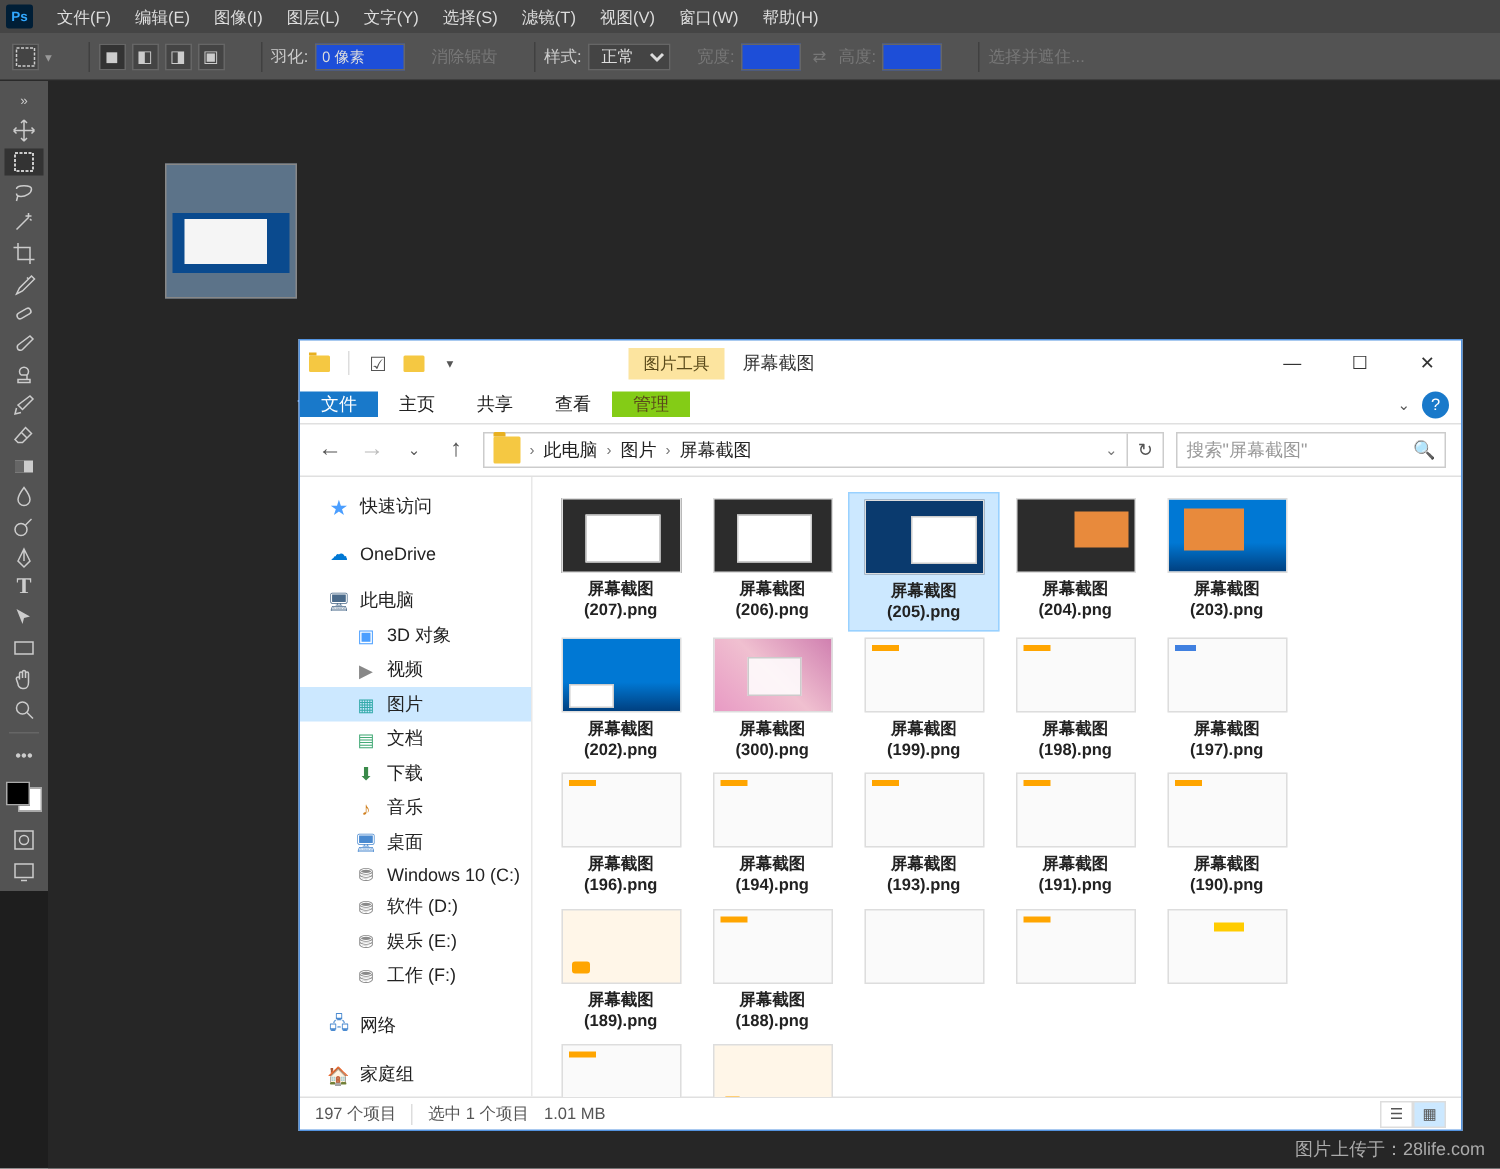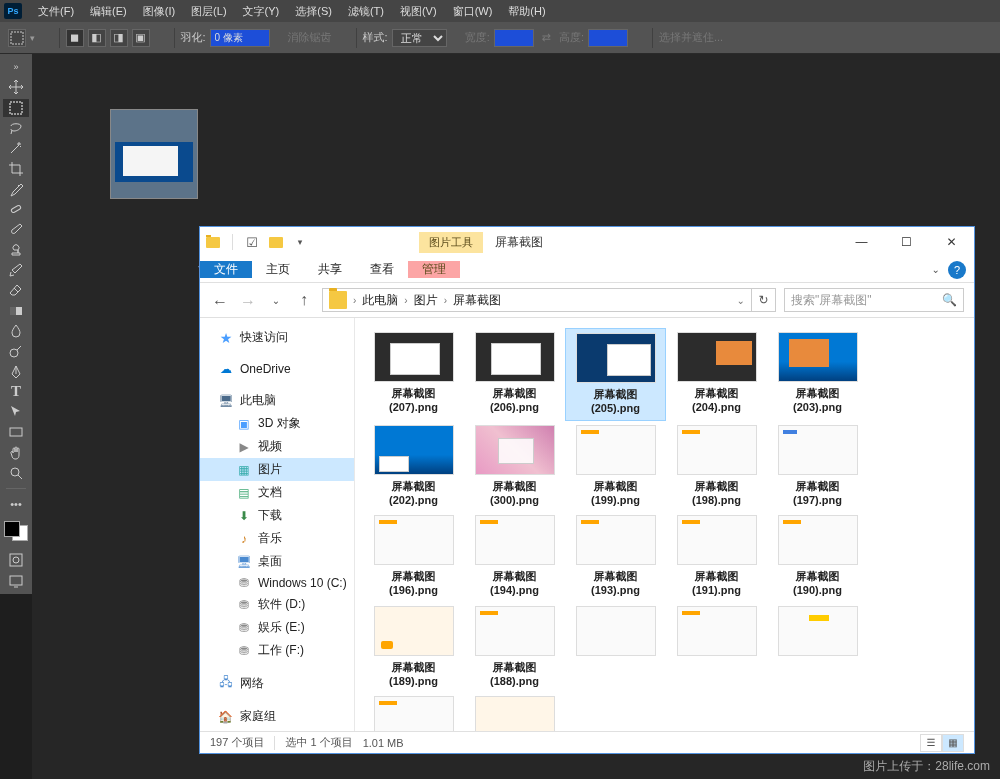--- a/index.html
+++ b/index.html
@@ -43,21 +43,21 @@
 .exp-qat-sep { width: 1px; height: 16px; background: #ddd; margin: 0 4px; }
 .exp-contextual { background: #fce49f; padding: 3px 10px; color: #5a4a1a; font-size: 11px; margin-left: 110px; }
 .exp-title { margin-left: 12px; color: #333; }
 .exp-winbtns { margin-left: auto; display: flex; }
 .exp-winbtn { width: 45px; height: 28px; display: flex; align-items: center; justify-content: center; color: #333; font-size: 12px;}
 
 
 .exp-ribbon { height: 26px; display: flex; align-items: center; border-bottom: 1px solid #e0e0e0; }
 .exp-tab { padding: 0 14px; display: flex; align-items: center; font-size: 12px; cursor: pointer;}
 .exp-tab.file { background: #1979ca; color: #fff; }
-.exp-tab.contextual { background: #fca5a5; color: #5a4a1a; }
+.exp-tab.contextual { background: #84cc16; color: #5a4a1a; }
 .exp-ribbon-right { margin-left: auto; display: flex; align-items: center; padding-right: 8px; gap: 8px;}
 .exp-help { width: 18px; height: 18px; border-radius: 50%; background: #1979ca; color: #fff; display: flex; align-items: center; justify-content: center; font-size: 11px;}
 
 
 .exp-addrbar { height: 34px; display: flex; align-items: center; padding: 0 10px; gap: 8px; }
 .exp-navarrow { width: 20px; height: 20px; display: flex; align-items: center; justify-content: center; color: #555; cursor: pointer; font-size: 16px;}
 .exp-navarrow.disabled { color: #bbb; }
 .exp-path { flex: 1; height: 24px; border: 1px solid #ccc; display: flex; align-items: center; padding-left: 2px; }
 .exp-path-icon { width: 18px; height: 18px; background: #f5c842; margin: 0 4px; border-radius: 1px; position: relative;}
 .exp-path-icon::before{content:'';position:absolute;top:-3px;left:0;width:8px;height:3px;background:#e8b020;border-radius:1px 1px 0 0;}

